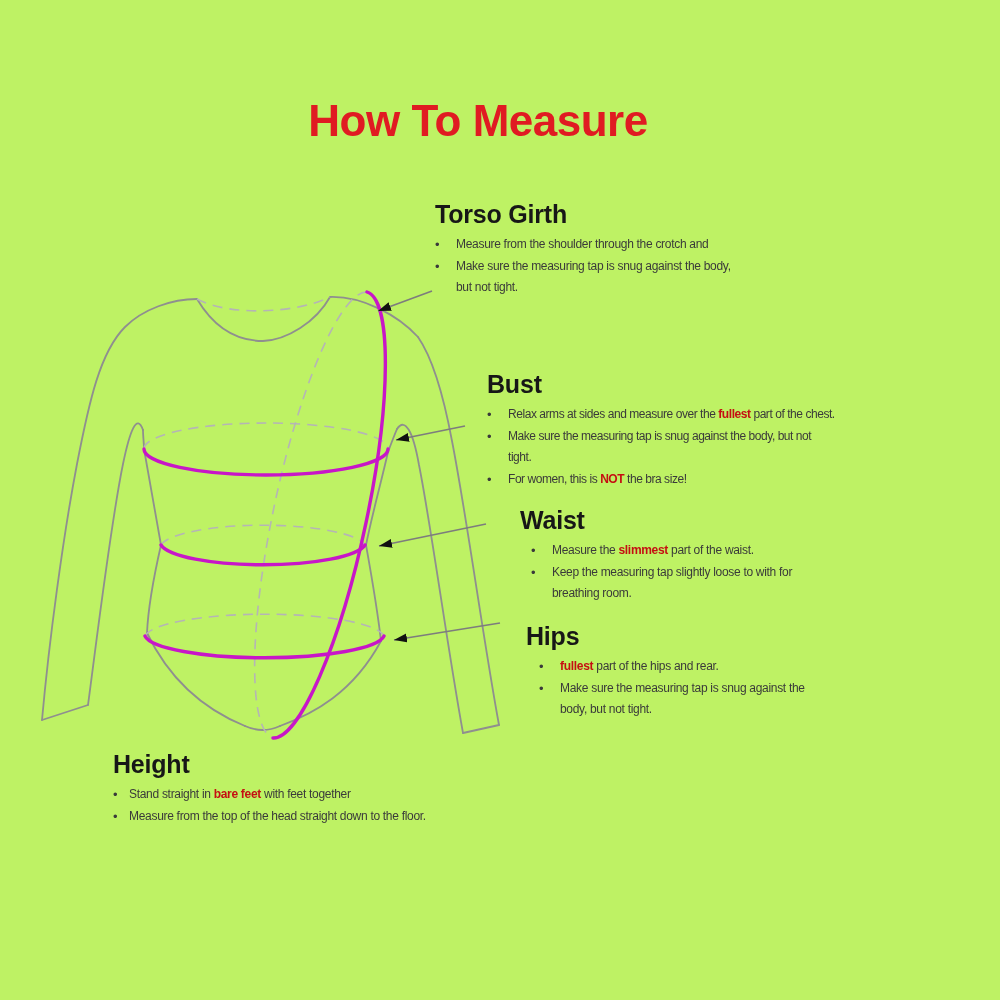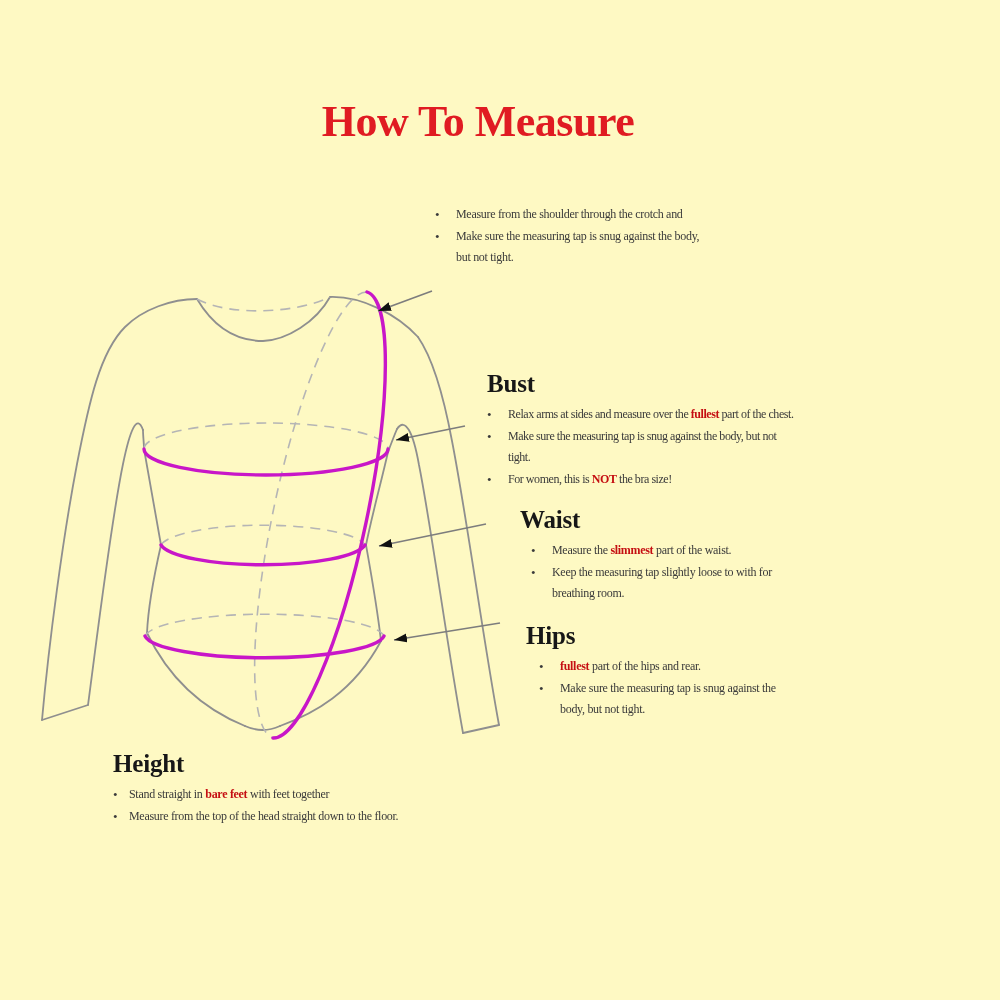--- a/index.html
+++ b/index.html
@@ -1,17 +1,17 @@
 <!DOCTYPE html>
 <html style="--title_red: #e01b22; --highlight_red: #c50f12; --magenta: #c816c8; --outline_gray: #8f8f8f; --dash_gray: #b5b5b5; --heading_black: #171717; --body_text: #3a3a3a; --arrow_line: #7d7d7d; --arrow_head: #111111;"><head>
 <meta charset="utf-8">
 <style>
   html,body{margin:0;padding:0;background:#ffffff;}
-  #page{position:relative;width:1000px;height:1000px;background:#fef9c3;overflow:hidden;
-        font-family:Liberation Serif, serif;}
+  #page{position:relative;width:1000px;height:1000px;background:#bef264;overflow:hidden;
+        font-family:Liberation Sans, sans-serif;}
   .title{position:absolute;top:96px;left:0;width:1000px;text-align:center;
          transform:translateX(-22px);font-size:44px;font-weight:bold;
          color:var(--title_red,#e01b22);letter-spacing:-0.5px;}
   #diagram-svg{position:absolute;left:0;top:0;width:1000px;height:1000px;}
   .section{position:absolute;}
   .section h2{margin:0;font-size:25px;font-weight:bold;color:var(--heading_black,#171717);
               letter-spacing:-0.2px;line-height:30px;}
   .bullets{margin-top:5px;}
   .bullet-item{display:flex;align-items:flex-start;}
   .bullet-marker{flex:none;width:21px;font-size:13px;padding-top:3px;
@@ -81,20 +81,21 @@
       <line x1="432" y1="291" x2="378" y2="311" marker-end="url(#ah)"></line>
       <line x1="465" y1="426" x2="396" y2="440" marker-end="url(#ah)"></line>
       <line x1="486" y1="524" x2="379" y2="546" marker-end="url(#ah)"></line>
       <line x1="500" y1="623" x2="394" y2="640" marker-end="url(#ah)"></line>
     </g>
   </svg>
 
   <div class="title">How To Measure</div>
 
   <div class="section sec-torso-girth">
+    <h2>Torso Girth</h2>
     <div class="bullets">
         <div class="bullet-item">
           <span class="bullet-marker">•</span>
           <div class="bullet-text">
             <div class="bullet-line"><span>Measure from the shoulder through the crotch and</span></div>
           </div>
         </div>
         <div class="bullet-item">
           <span class="bullet-marker">•</span>
           <div class="bullet-text">

